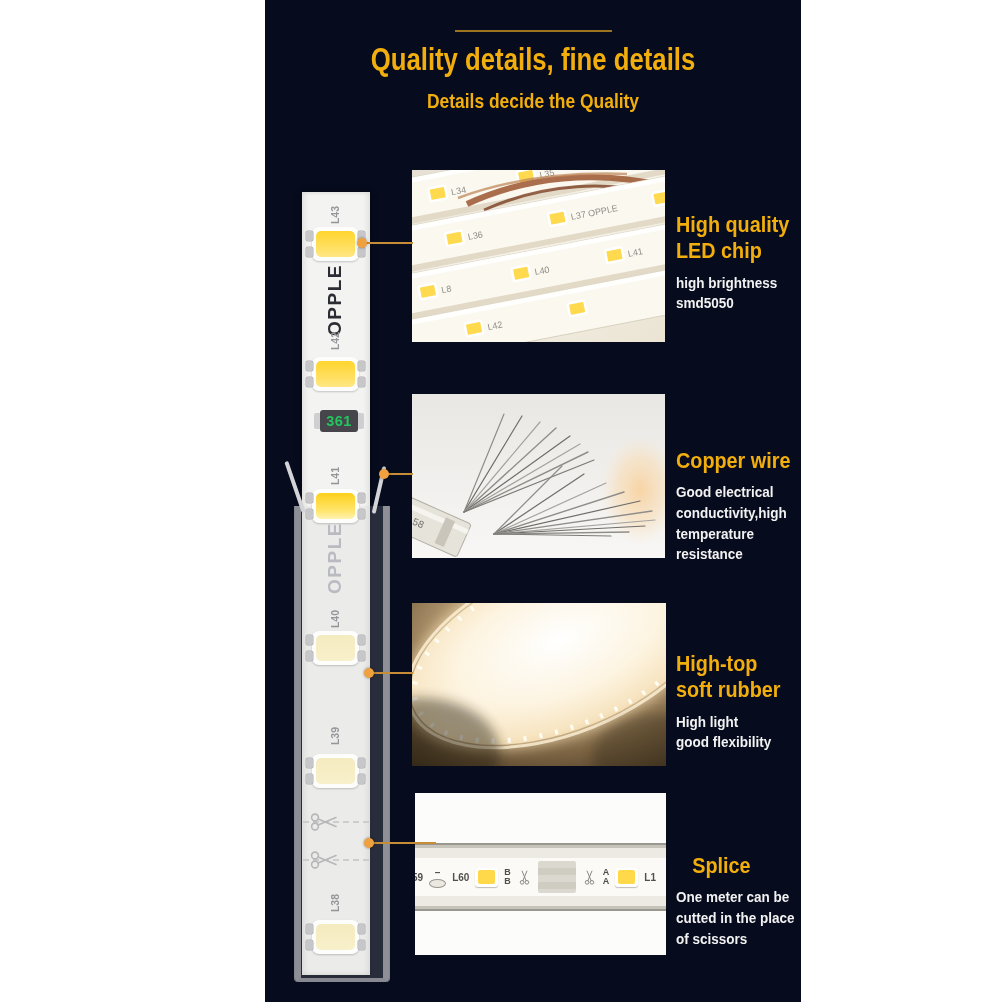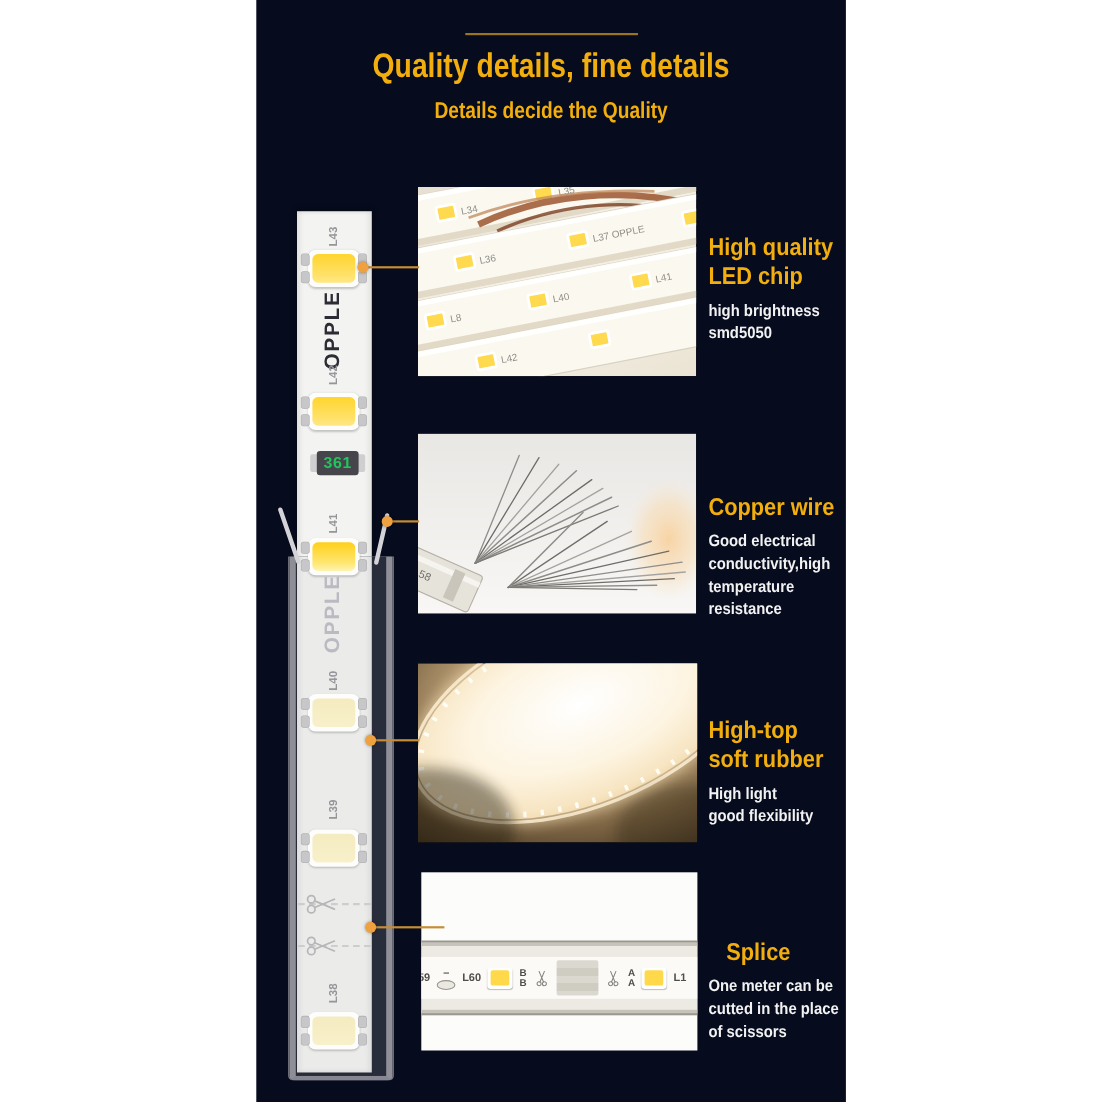--- a/index.html
+++ b/index.html
@@ -1,17 +1,17 @@
 <!DOCTYPE html>
 <html style="--panel-bg: #060b1d; --gold: #f2ae0d; --rule: #9c7420;"><head>
 <meta charset="utf-8">
 <style>
   html,body{margin:0;padding:0;background:#ffffff;}
   .canvas{position:relative;width:802px;height:1002px;background:#ffffff;
-          font-family:"Liberation Sans",sans-serif;overflow:hidden;}
+          font-family:"Liberation Sans",sans-serif;overflow:hidden;margin-left:32px;}
   .panel{position:absolute;left:233px;top:0;width:536px;height:1002px;background:var(--panel-bg,#060b1d);overflow:hidden;}
 
   
   .rule{position:absolute;left:190px;top:30px;width:157px;height:2px;background:var(--rule,#9c7420);}
   .title{position:absolute;left:0;right:0;top:42px;text-align:center;font-size:31px;font-weight:700;
          color:var(--gold,#f2ae0d);white-space:nowrap;transform:scaleX(.83);}
   .subtitle{position:absolute;left:0;right:0;top:89px;text-align:center;font-size:21px;font-weight:700;
          color:var(--gold,#f2ae0d);white-space:nowrap;transform:scaleX(.83);}
 
   
@@ -57,21 +57,21 @@
 
   
   .photo{position:absolute;overflow:hidden;z-index:2;background:#101010;}
   .photo svg{display:block;}
   .photo1{left:147px;top:170px;width:253px;height:172px;}
   .photo2{left:147px;top:394px;width:253px;height:164px;}
   .photo3{left:147px;top:603px;width:254px;height:163px;}
   .photo4{left:150px;top:793px;width:251px;height:162px;background:#fcfcfa;}
 
   
-  .p4tube{position:absolute;left:0;right:0;top:64px;height:58px;background:#edeae3;
+  .p4tube{position:absolute;left:0;right:0;top:52px;height:58px;background:#edeae3;
           border-top:3px solid #c6c3ba;border-bottom:3px solid #c6c3ba;
           box-shadow:0 -2px 0 #9a978e,0 2px 0 #9a978e;}
   .p4strip{position:absolute;left:0;right:0;top:10px;height:38px;background:#fbfaf7;
            display:flex;align-items:center;gap:6px;padding:0 3px;
            font-size:10px;font-weight:700;color:#504f4a;}
   .mk{flex:none;}
   .m59{margin-left:-6px;}
   .stack{white-space:pre-line;font-size:9px;line-height:.95;text-align:center;}
   .p4col{display:flex;flex-direction:column;align-items:center;gap:1px;flex:none;}
   .p4oval{width:15px;height:7px;border:1px solid #98968e;border-radius:50%;background:#eae8e0;display:block;}

